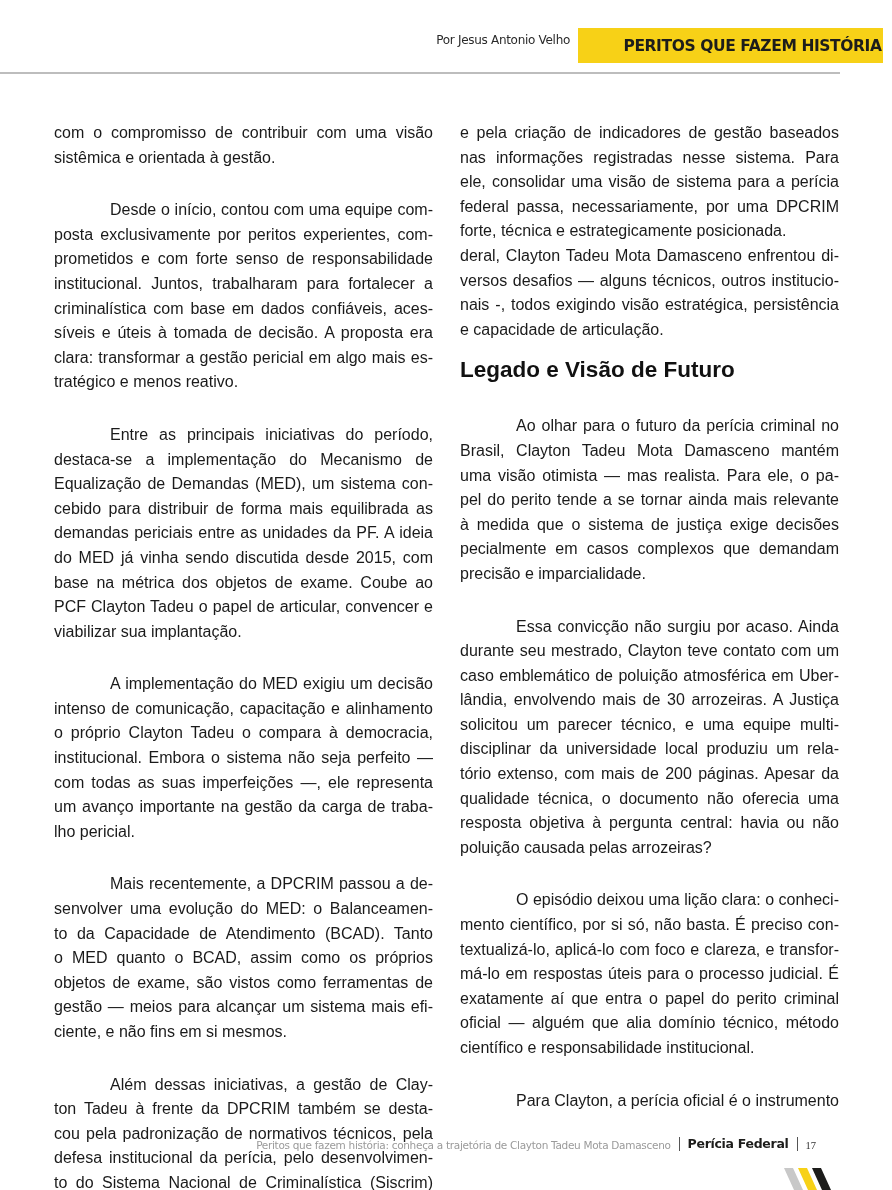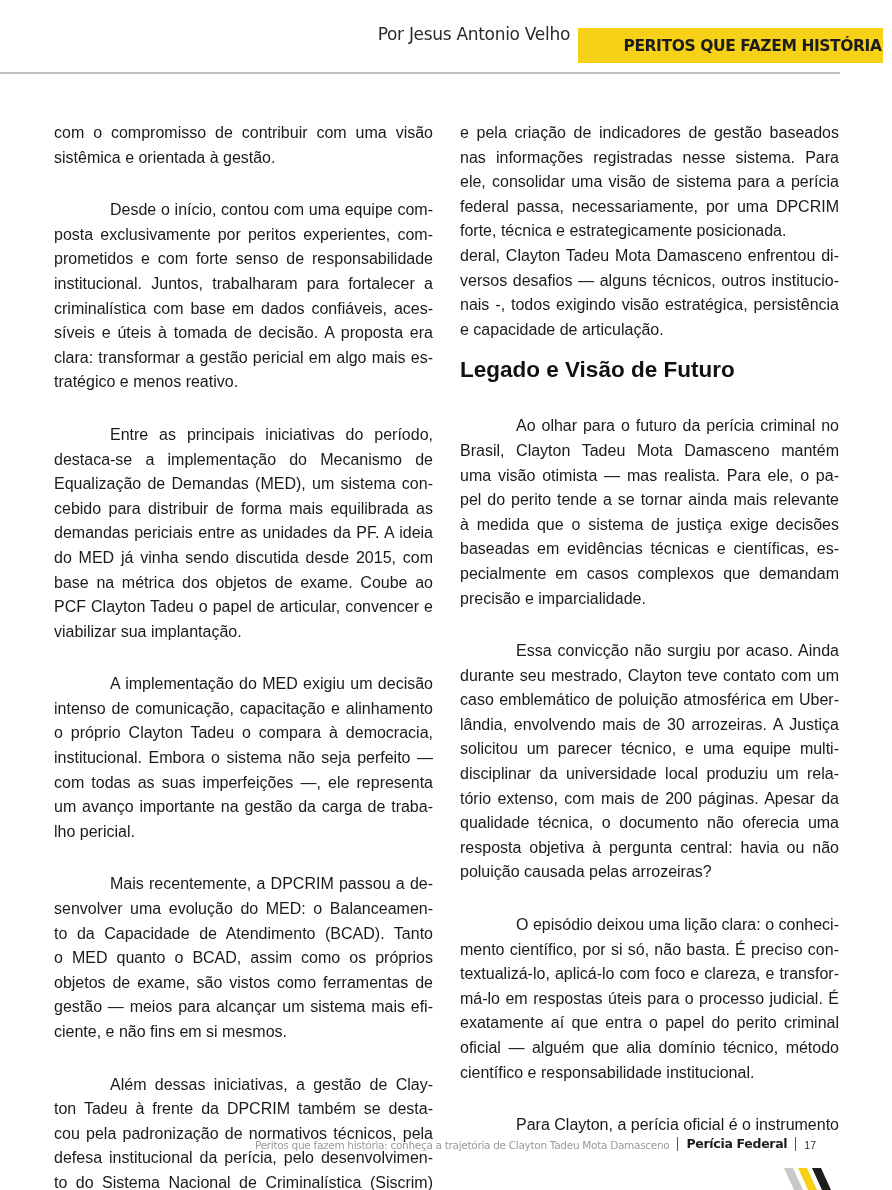--- a/index.html
+++ b/index.html
@@ -2,22 +2,22 @@
 <html><head>
   <meta charset="utf-8">
   <style>
     html, body { margin: 0; padding: 0; }
     body {
       width: 892px; height: 1190px; position: relative; overflow: hidden;
       background: #ffffff; color: #1a1a1a;
       font-family: "Liberation Sans", sans-serif;
     }
     .header-author {
-      position: absolute; right: 322px; top: 24px;
-      font-family: "DejaVu Sans", sans-serif; font-size: 17px; color: #2a2a2a;
+      position: absolute; right: 322px; top: 33px;
+      font-family: "DejaVu Sans", sans-serif; font-size: 12px; color: #2a2a2a;
       letter-spacing: -0.3px; white-space: nowrap;
     }
     .header-badge {
       position: absolute; left: 578px; top: 28px; width: 261px; height: 35px;
       background: #f7d117; display: flex; align-items: center; justify-content: center;
       font-family: "DejaVu Sans", sans-serif; font-weight: bold; font-size: 15.5px;
       color: #1d1d1b; letter-spacing: -0.4px; white-space: nowrap; padding-left: 44px;
     }
     .header-rule {
       position: absolute; left: 0; top: 72px; width: 840px; height: 2px; background: #bdbdbd;
@@ -39,21 +39,21 @@
       position: absolute; right: 76px; top: 1136px; display: flex; align-items: flex-end;
       white-space: nowrap;
     }
     .footer-text {
       font-family: "DejaVu Sans", sans-serif; font-size: 10.5px; color: #9a9a9a; letter-spacing: -0.3px;
     }
     .footer-sep { width: 1px; height: 14px; background: #555; margin: 0 8px; }
     .footer-brand {
       font-family: "DejaVu Sans", sans-serif; font-size: 12.5px; font-weight: bold; color: #1d1d1b; letter-spacing: -0.3px;
     }
-    .footer-page { font-family: Liberation Sans, sans-serif; font-size: 10.5px; color: #333; }
+    .footer-page { font-family: Liberation Serif, serif; font-size: 10.5px; color: #333; }
     .logo-stripes { position: absolute; left: 784px; top: 1168px; width: 50px; height: 22px; }
   </style>
 </head>
 <body>
 
 <div class="header-author">Por Jesus Antonio Velho</div>
 <div class="header-badge">PERITOS QUE FAZEM HISTÓRIA</div>
 <div class="header-rule"></div>
 
 <div class="col col-left" id="col-left">
@@ -109,21 +109,20 @@
       <span class="line">nais -, todos exigindo visão estratégica, persistência</span>
       <span class="line last">e capacidade de articulação.</span>
     </div>
   <h2 class="heading" style="margin:12px 0 0 0;">Legado e Visão de Futuro</h2>
   <div id="right-after">
       <span class="line indent">Ao olhar para o futuro da perícia criminal no</span>
       <span class="line">Brasil, Clayton Tadeu Mota Damasceno mantém</span>
       <span class="line">uma visão otimista — mas realista. Para ele, o pa-</span>
       <span class="line">pel do perito tende a se tornar ainda mais relevante</span>
       <span class="line">à medida que o sistema de justiça exige decisões</span>
-      <span class="line">baseadas em evidências técnicas e científicas, es-</span>
       <span class="line">pecialmente em casos complexos que demandam</span>
       <span class="line last">precisão e imparcialidade.</span>
       <span class="line indent">Essa convicção não surgiu por acaso. Ainda</span>
       <span class="line">durante seu mestrado, Clayton teve contato com um</span>
       <span class="line">caso emblemático de poluição atmosférica em Uber-</span>
       <span class="line">lândia, envolvendo mais de 30 arrozeiras. A Justiça</span>
       <span class="line">solicitou um parecer técnico, e uma equipe multi-</span>
       <span class="line">disciplinar da universidade local produziu um rela-</span>
       <span class="line">tório extenso, com mais de 200 páginas. Apesar da</span>
       <span class="line">qualidade técnica, o documento não oferecia uma</span>

